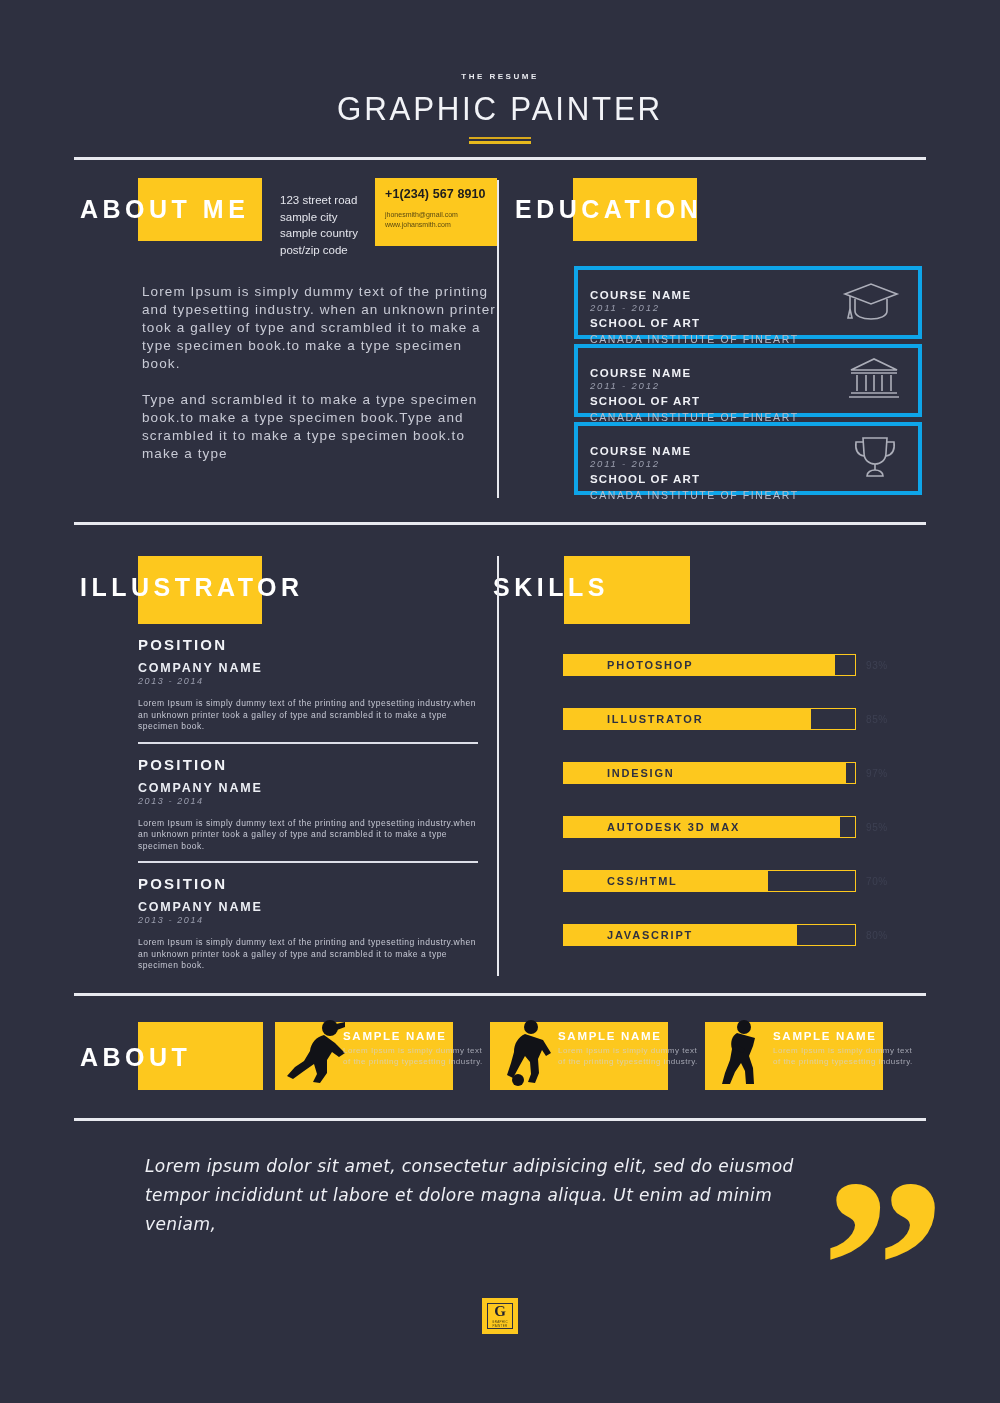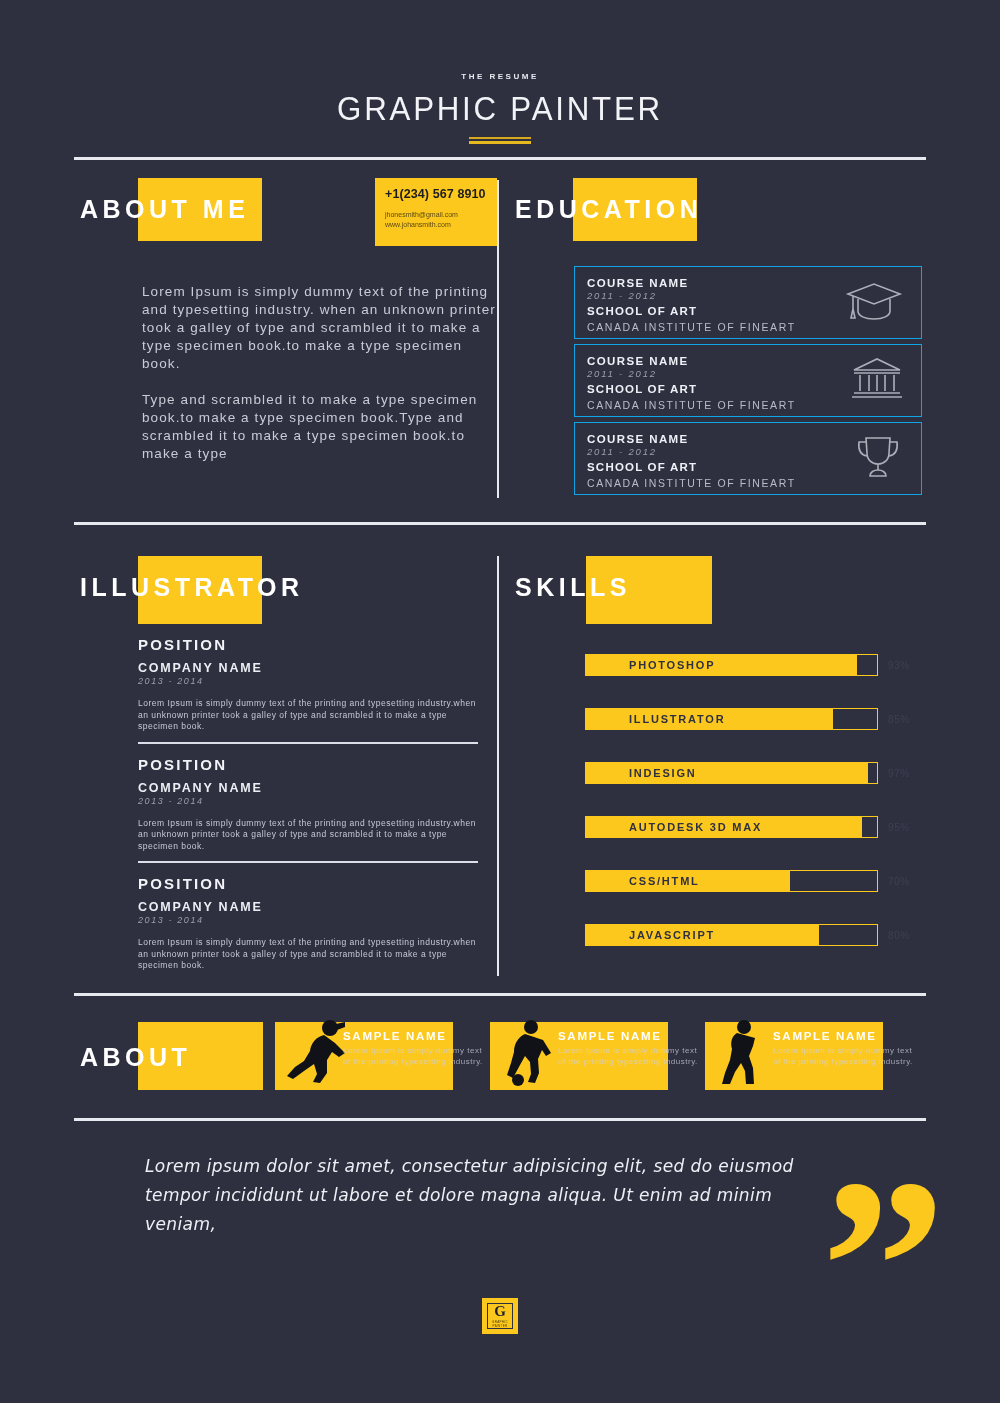--- a/index.html
+++ b/index.html
@@ -66,22 +66,22 @@
     position: absolute; left: 62px; top: 105px; width: 355px;
     font-size: 13.5px; line-height: 18px; color: #c9cbd6;
     letter-spacing: 1.1px;
   }
   .about-body p + p { margin-top: 18px; }
 
   
   .edu-wrap { position: absolute; left: 515px; top: 178px; width: 410px; }
   .edu-list { position: absolute; left: 59px; top: 88px; width: 348px; }
   .edu-item {
-    position: relative; border: 1px solid #0ea5e9;
-    height: 73px; padding: 10px 12px; margin-bottom: 5px;
+    position: relative; border: 4px solid #0ea5e9;
+    height: 73px; padding: 19px 12px; margin-bottom: 5px;
   }
   .edu-item .course {
     font-size: 11.5px; font-weight: 700; color: #f0f1f6; letter-spacing: 1.4px;
   }
   .edu-item .years {
     font-size: 9.5px; color: #9b9eae; letter-spacing: 1.8px;
     font-style: italic; margin-top: 1px;
   }
   .edu-item .school {
     font-size: 11.5px; font-weight: 700; color: #f0f1f6;
@@ -110,21 +110,21 @@
   .exp-item .yrs {
     font-size: 9px; color: #9b9eae; letter-spacing: 1.6px;
     font-style: italic; margin-top: 1px;
   }
   .exp-item .desc {
     font-size: 8.5px; line-height: 11.5px; color: #c7c9d4;
     letter-spacing: 0.5px; margin-top: 12px;
   }
 
   
-  .skills-wrap { position: absolute; left: 515px; top: 556px; width: 410px; }
+  .skills-wrap { position: absolute; left: 493px; top: 556px; width: 410px; }
   .skills-list { position: absolute; left: 70px; top: 98px; width: 340px; }
   .skill-row { position: relative; height: 22px; margin-bottom: 32px; }
   .skill-track {
     position: absolute; left: 0; top: 0; width: 293px; height: 22px;
     border: 1.5px solid #fdc81e; background: transparent;
   }
   .skill-fill {
     position: absolute; left: 0; top: 0; height: 100%; background: #fdc81e;
   }
   .skill-name {
@@ -211,20 +211,26 @@
         <div></div>
     </div>
   </div>
 
   <div class="hr-main" style="top:157px;"></div>
 
   <div class="about-wrap">
     <div class="sec-head">
       <div class="box" style="left:58px; width:124px; height:63px;"></div>
       <div class="txt" style="left:0px;">ABOUT ME</div>
+    </div>
+    <div class="addr">
+      <div>123 street road</div>
+      <div>sample city</div>
+      <div>sample country</div>
+      <div>post/zip code</div>
     </div>
     <div class="contact-box">
       <div class="phone">+1(234) 567 8910</div>
       <div class="mail">
         <div>jhonesmith@gmail.com</div>
         <div>www.johansmith.com</div>
       </div>
     </div>
     <div class="about-body">
       <p>Lorem Ipsum is simply dummy text of the printing and typesetting industry. when an unknown printer took a galley of type and scrambled it to make a type specimen book.to make a type specimen book.</p>

